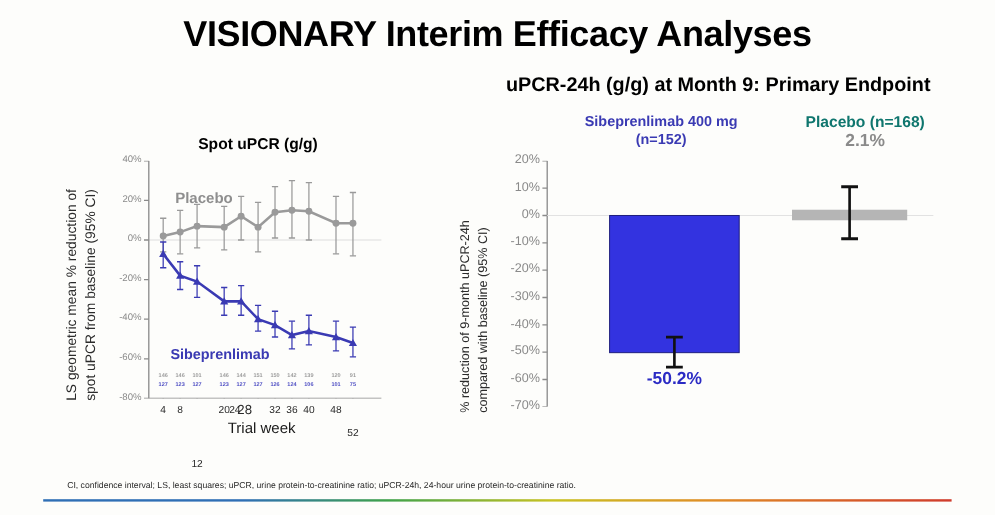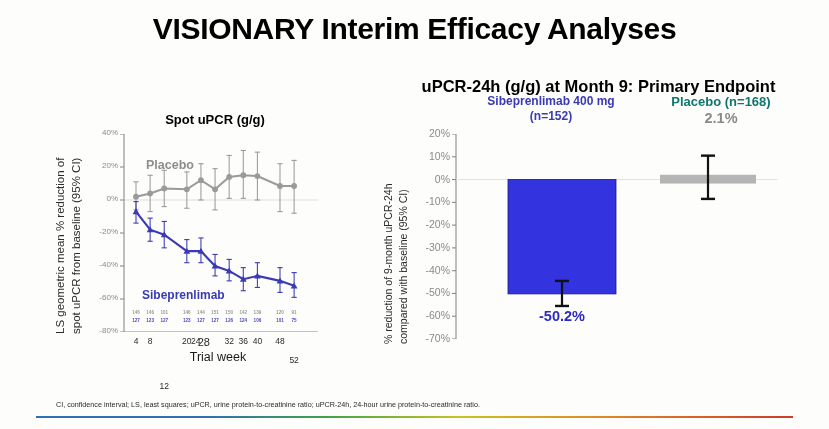--- a/index.html
+++ b/index.html
@@ -297,21 +297,21 @@
           <span style="left: 162px;">101</span>
           <span style="left: 176.118px;">75</span>
         </div>
     </div>
 
     <div id="left-xlabel">Trial week</div>
   </div>
 
   <div class="panel" id="right-panel">
 
-    <div class="right-title" style="left:-10px;top:-24px;width:461px;margin-top:15px;">uPCR-24h (g/g) at Month 9: Primary Endpoint</div>
+    <div class="right-title" style="left:-10px;top:-24px;width:461px;">uPCR-24h (g/g) at Month 9: Primary Endpoint</div>
 
     <div class="ylabel-rot" id="right-ylabel-a" style="left:4px;top:258px;">% reduction of 9-month uPCR-24h</div>
     <div class="ylabel-rot" id="right-ylabel-b" style="left:19px;top:258px;">compared with baseline (95% CI)</div>
 
     <div class="legend-sibe">
       <div>Sibeprenlimab 400 mg</div>
       <div>(n=152)</div>
     </div>
     <div class="legend-plac">Placebo (n=168)</div>
     <div class="val-plac">2.1%</div>

